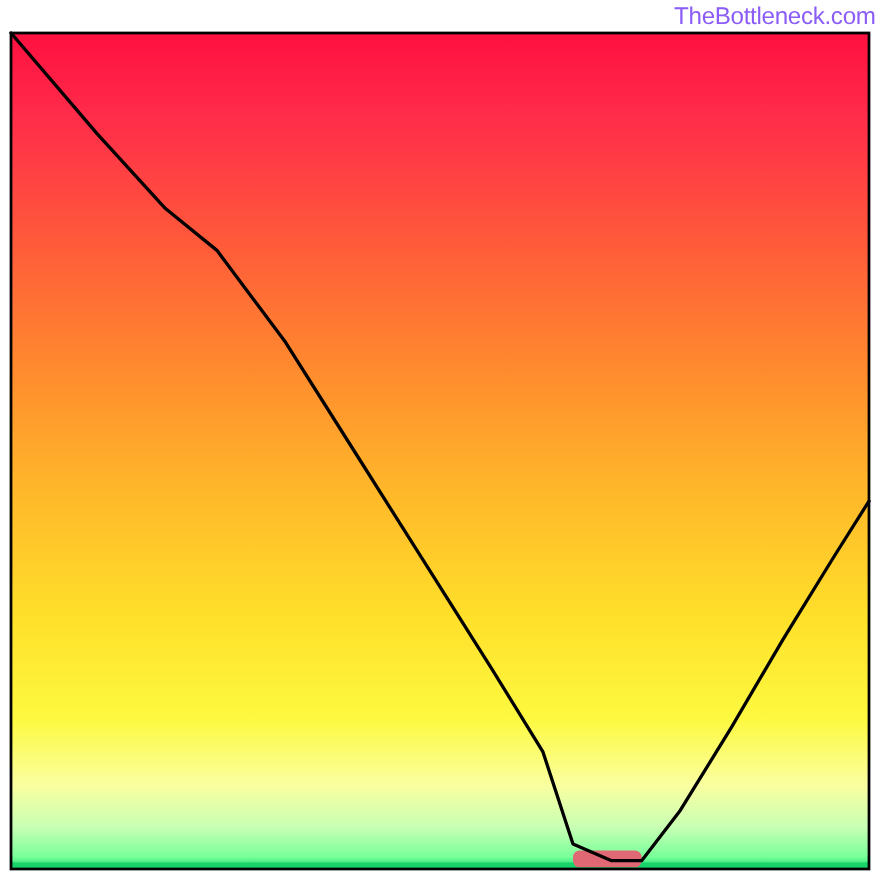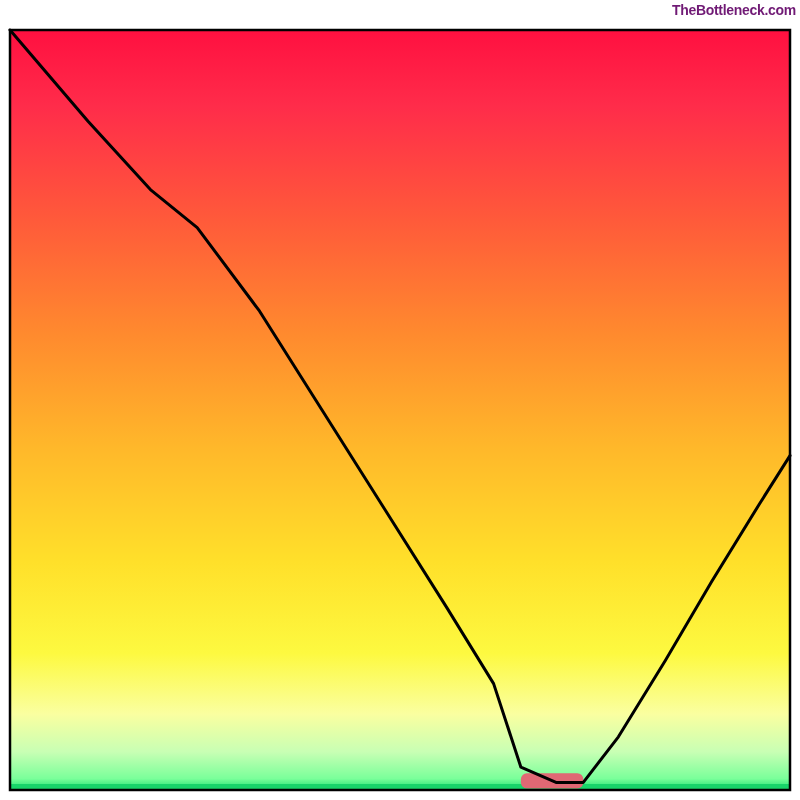--- a/index.html
+++ b/index.html
@@ -13,23 +13,23 @@
   }
   #container {
     position: relative;
     width: 800px;
     height: 800px;
   }
   #attribution {
     position: absolute;
     top: 2px;
     right: 4px;
-    color: #701a75;
-    font-size: 14px;
-    font-weight: 700;
+    color: #8b5cf6;
+    font-size: 22px;
+    font-weight: 400;
     letter-spacing: -0.3px;
   }
   #chart {
     position: absolute;
     left: 0;
     top: 0;
     width: 800px;
     height: 800px;
   }
 </style>

